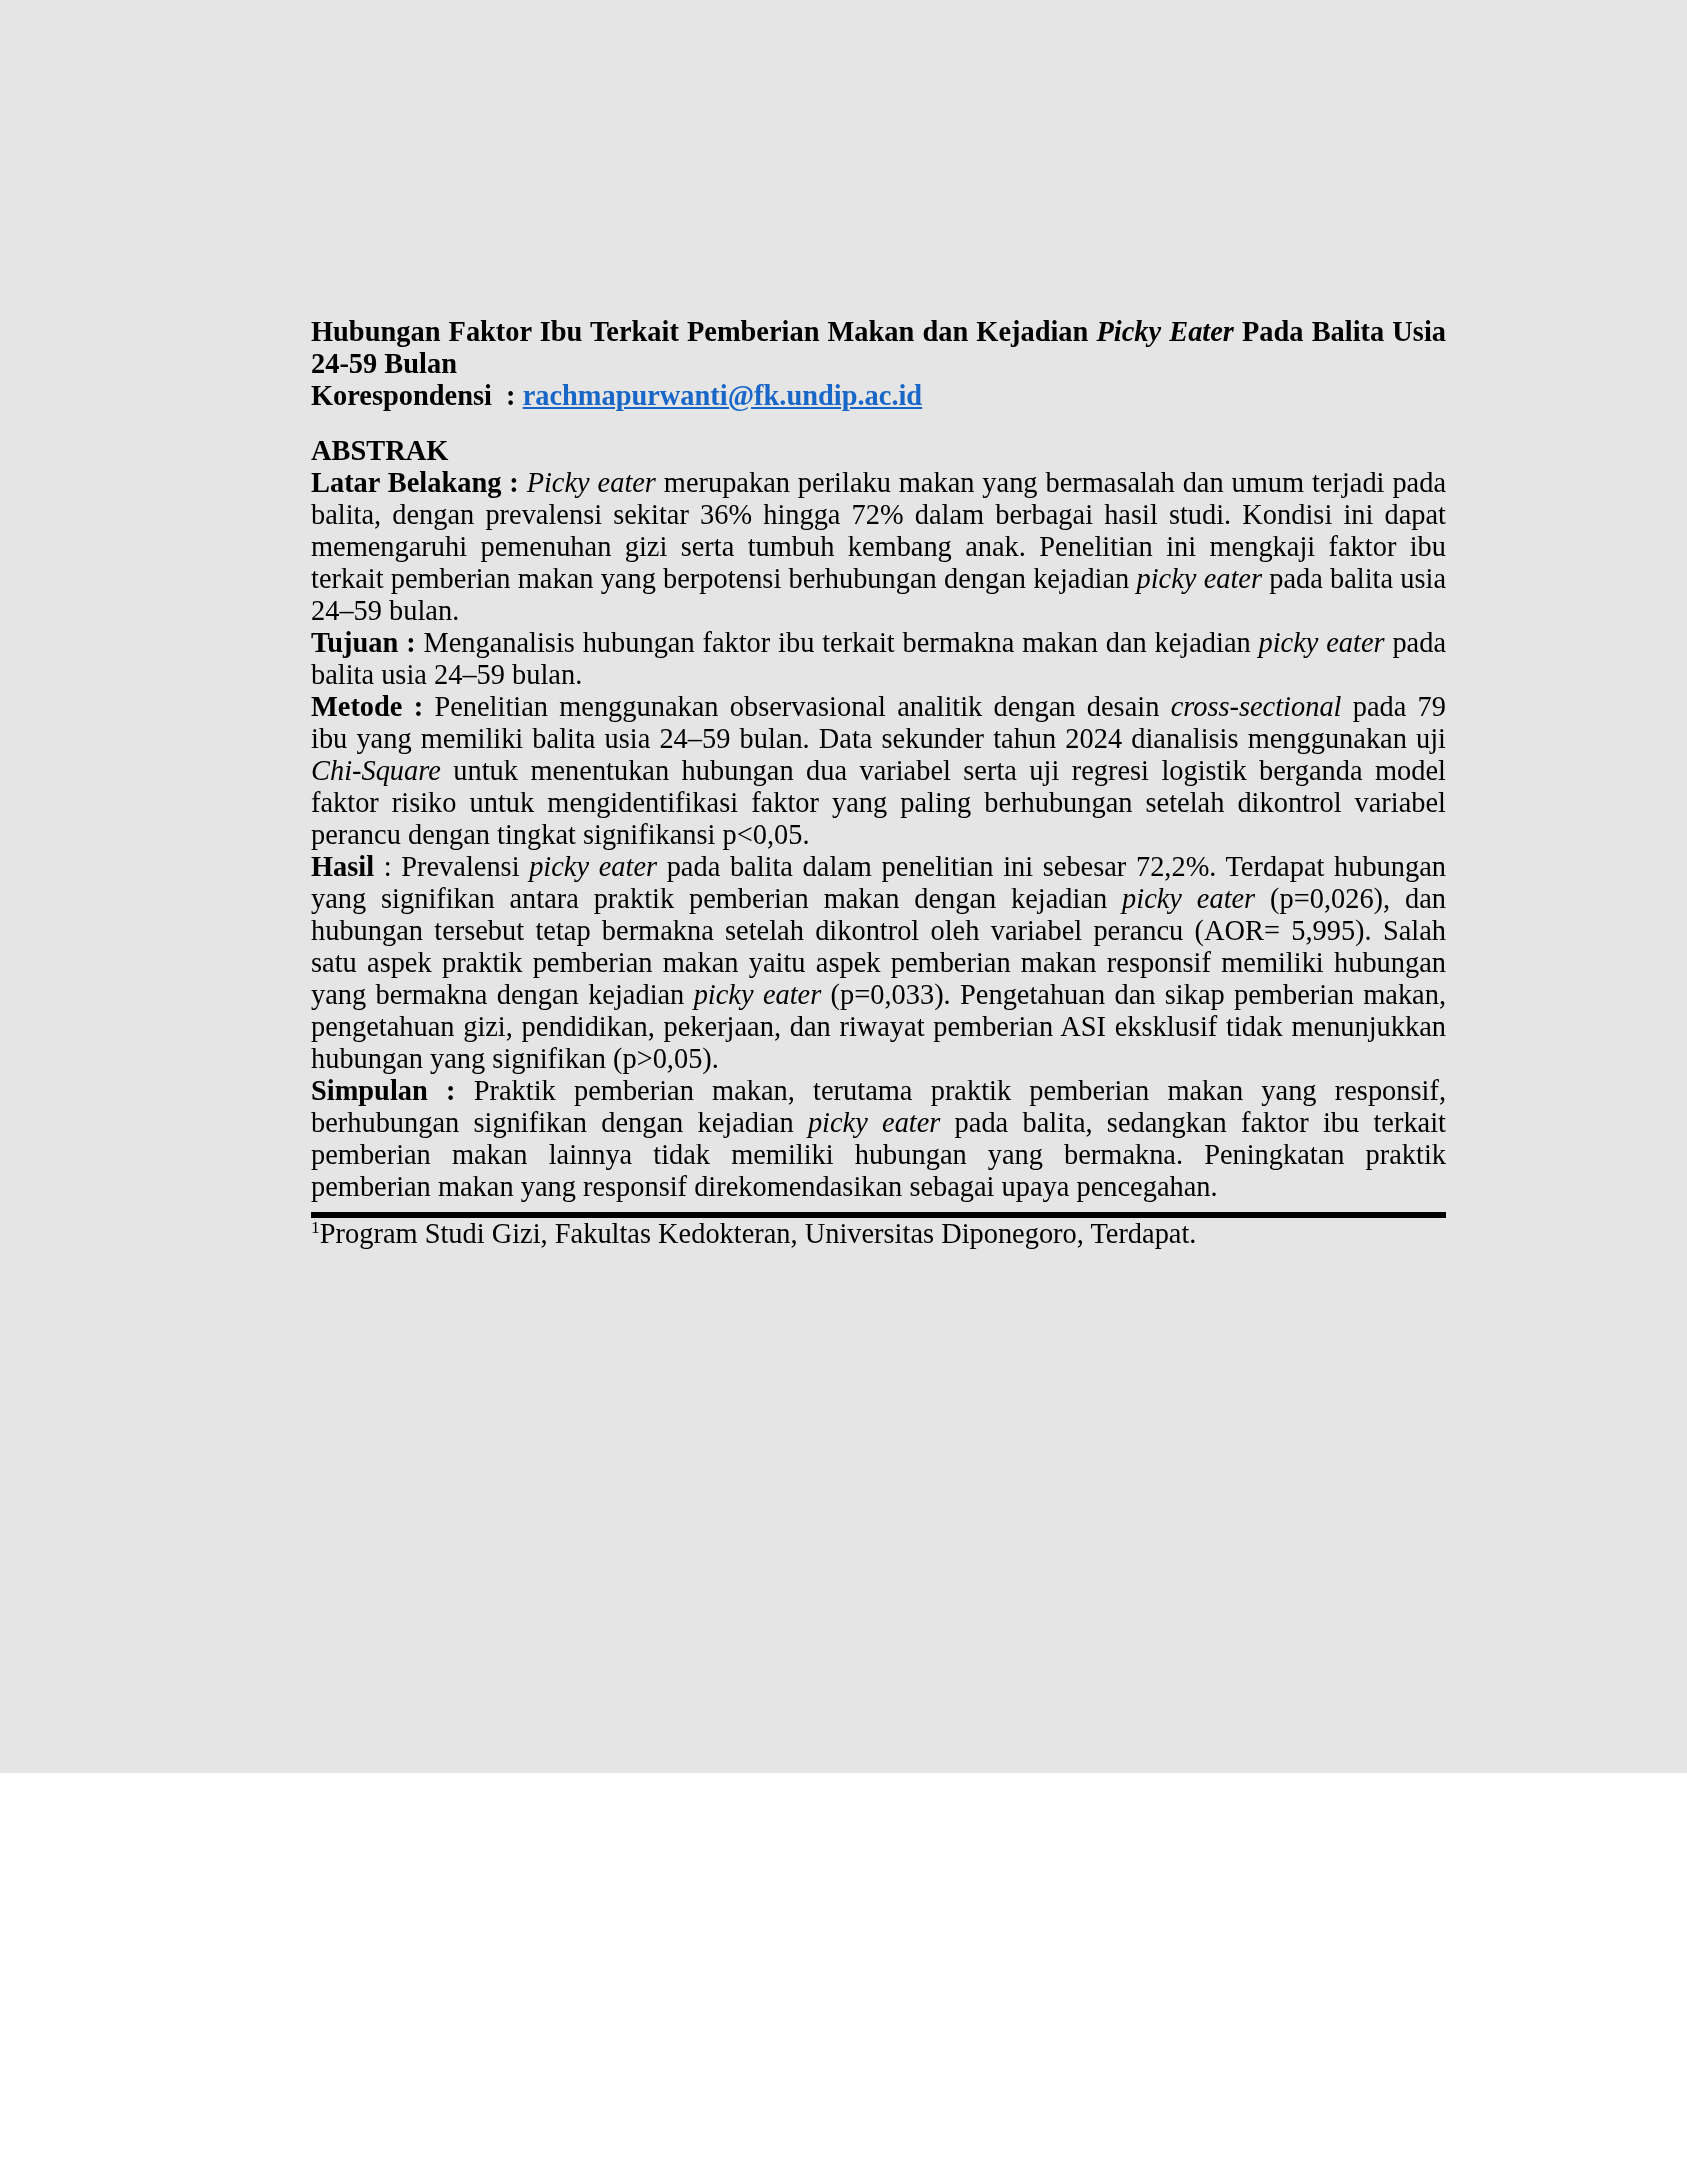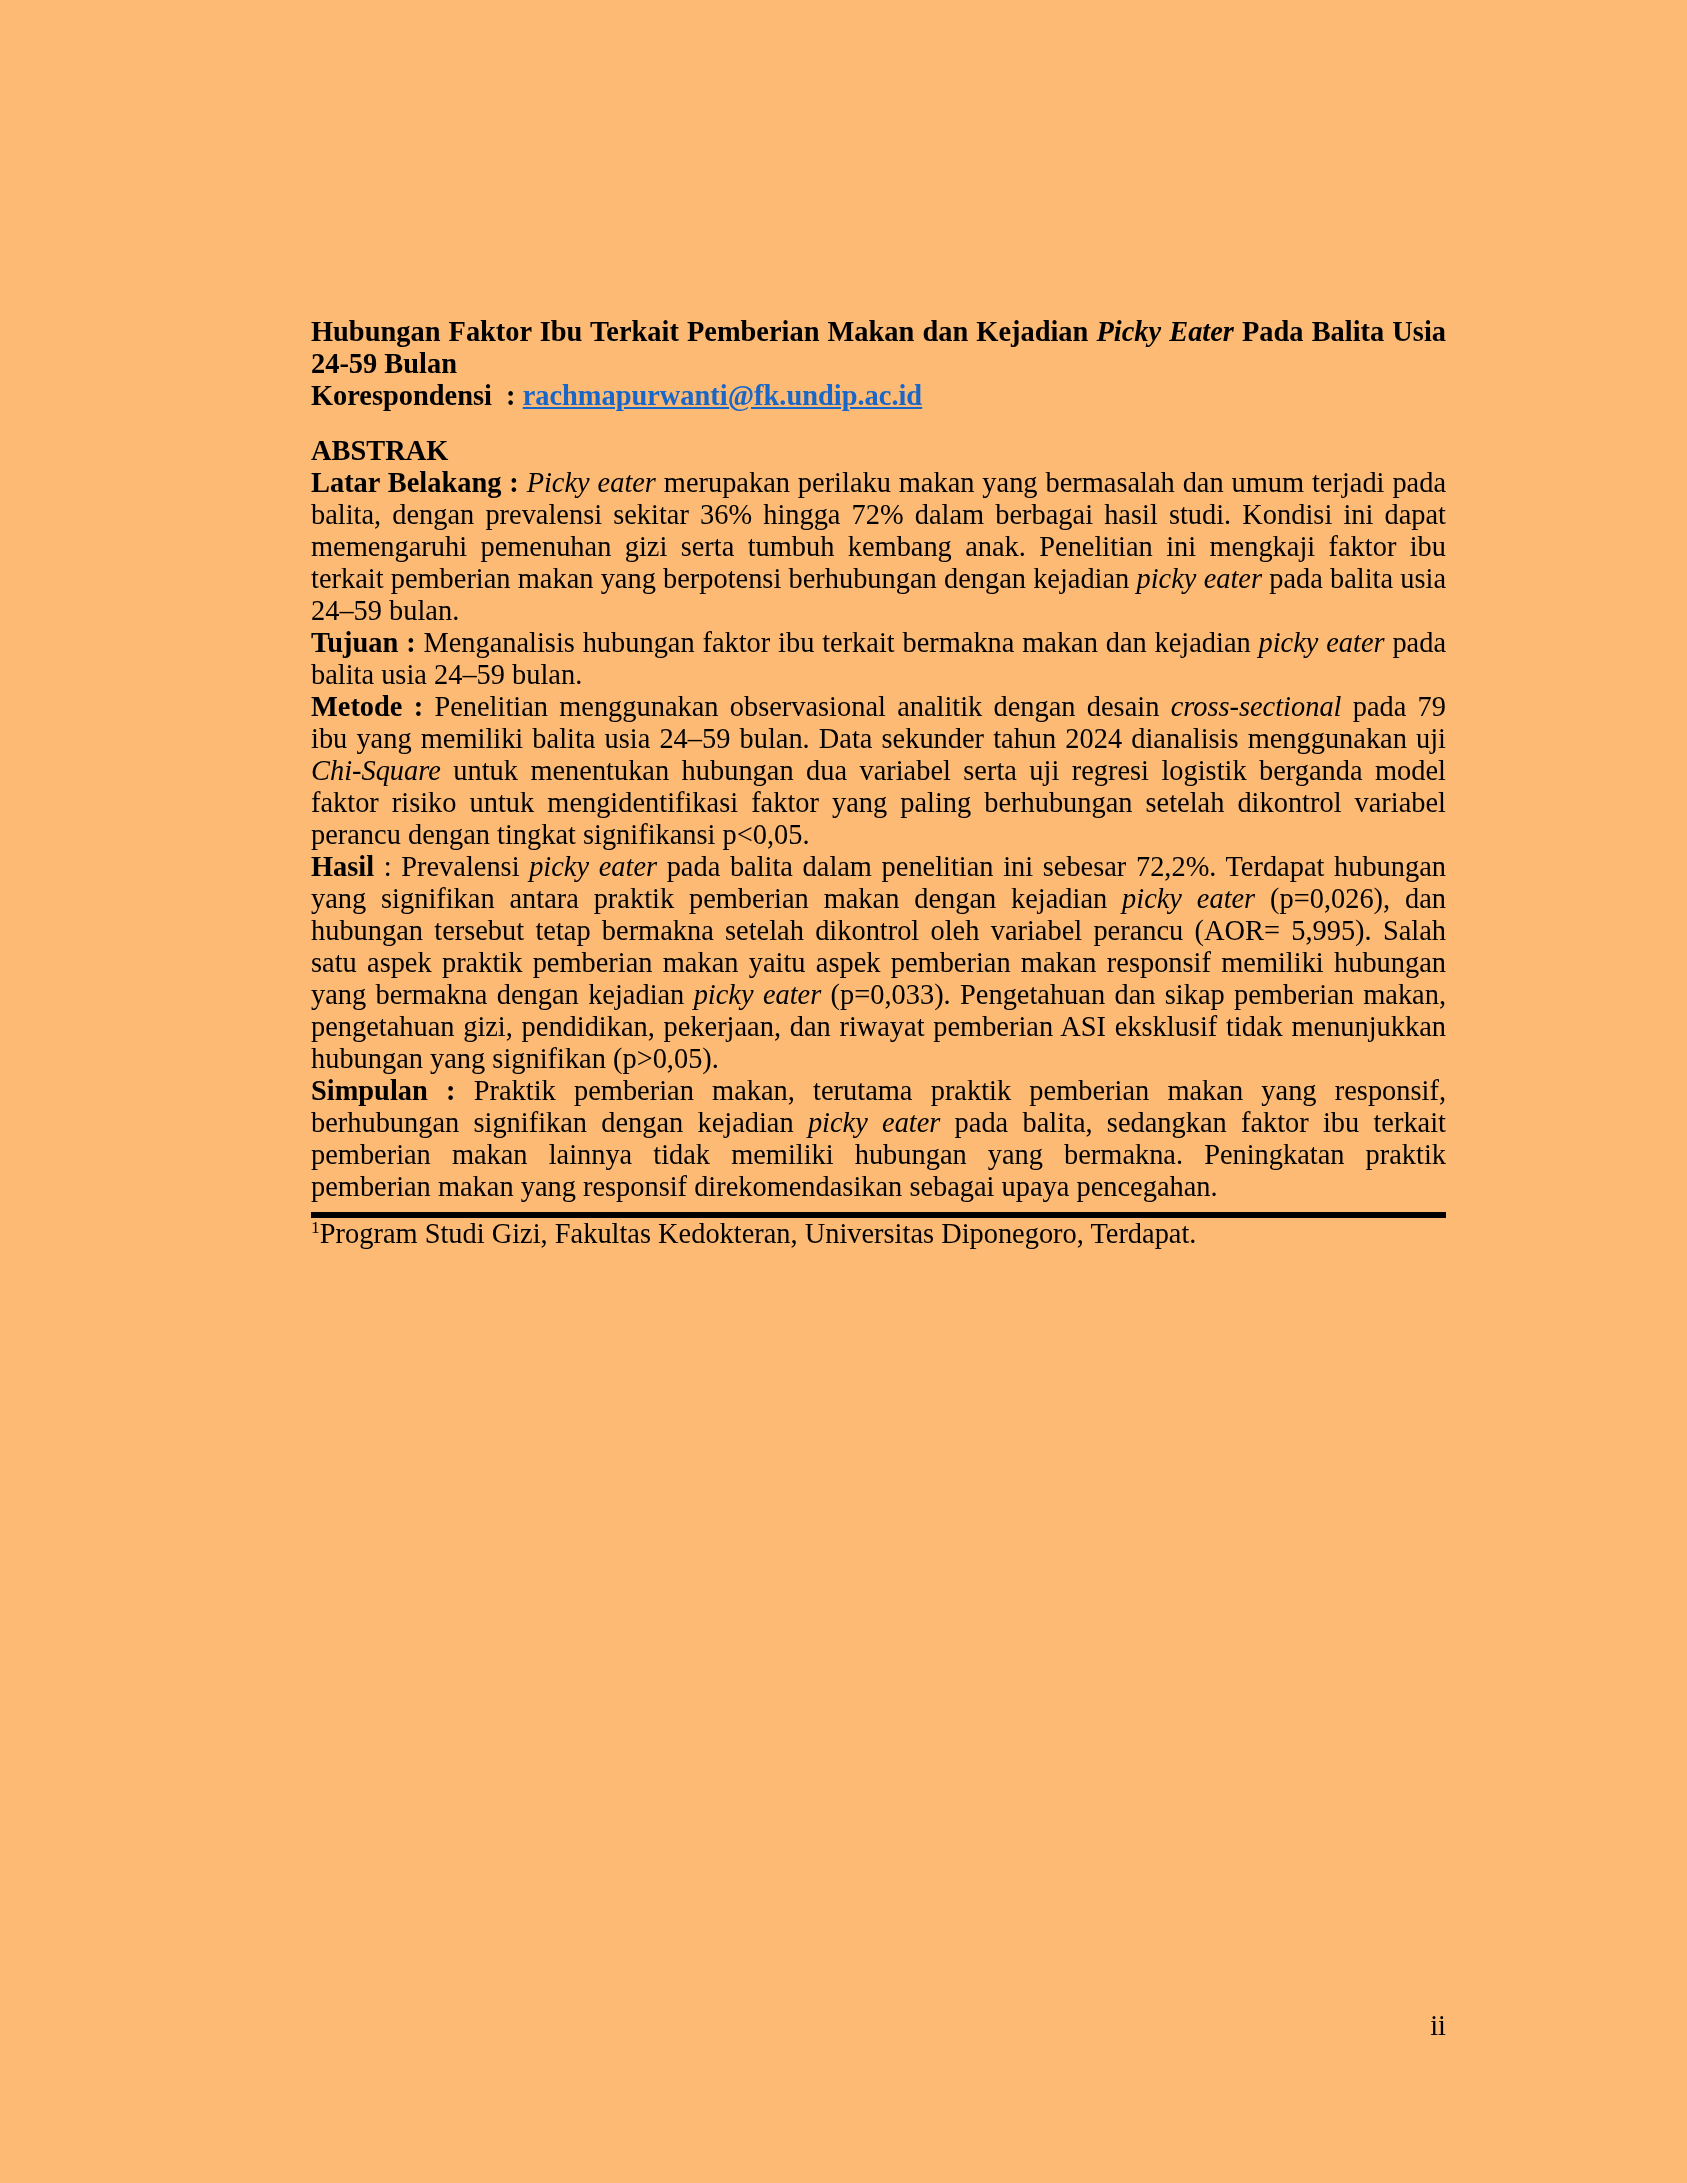--- a/index.html
+++ b/index.html
@@ -1,17 +1,17 @@
 <!DOCTYPE html>
 <html style="font-size:10.6px"><head>
 <meta charset="utf-8">
 <style>
   html,body{margin:0;padding:0;background:#ffffff;}
   .page{
-    position:relative;width:1687px;height:2183px;background:#fdba74;
+    position:relative;width:1687px;height:1773px;background:#e5e5e5;
     font-family:"Liberation Serif", "DejaVu Serif", serif;color:#000000;overflow:hidden;
   }
   .content{position:absolute;left:311px;top:316px;width:1135px;font-size:28.4px;line-height:32px;}
   .content p{margin:0;padding:0;}
   .b{font-weight:bold;}
   .i{font-style:italic;}
   .bi{font-weight:bold;font-style:italic;}
   .just{text-align:justify;text-justify:inter-word;}
   .title{font-weight:bold;text-align:justify;}
   .oneline{white-space:nowrap;}

